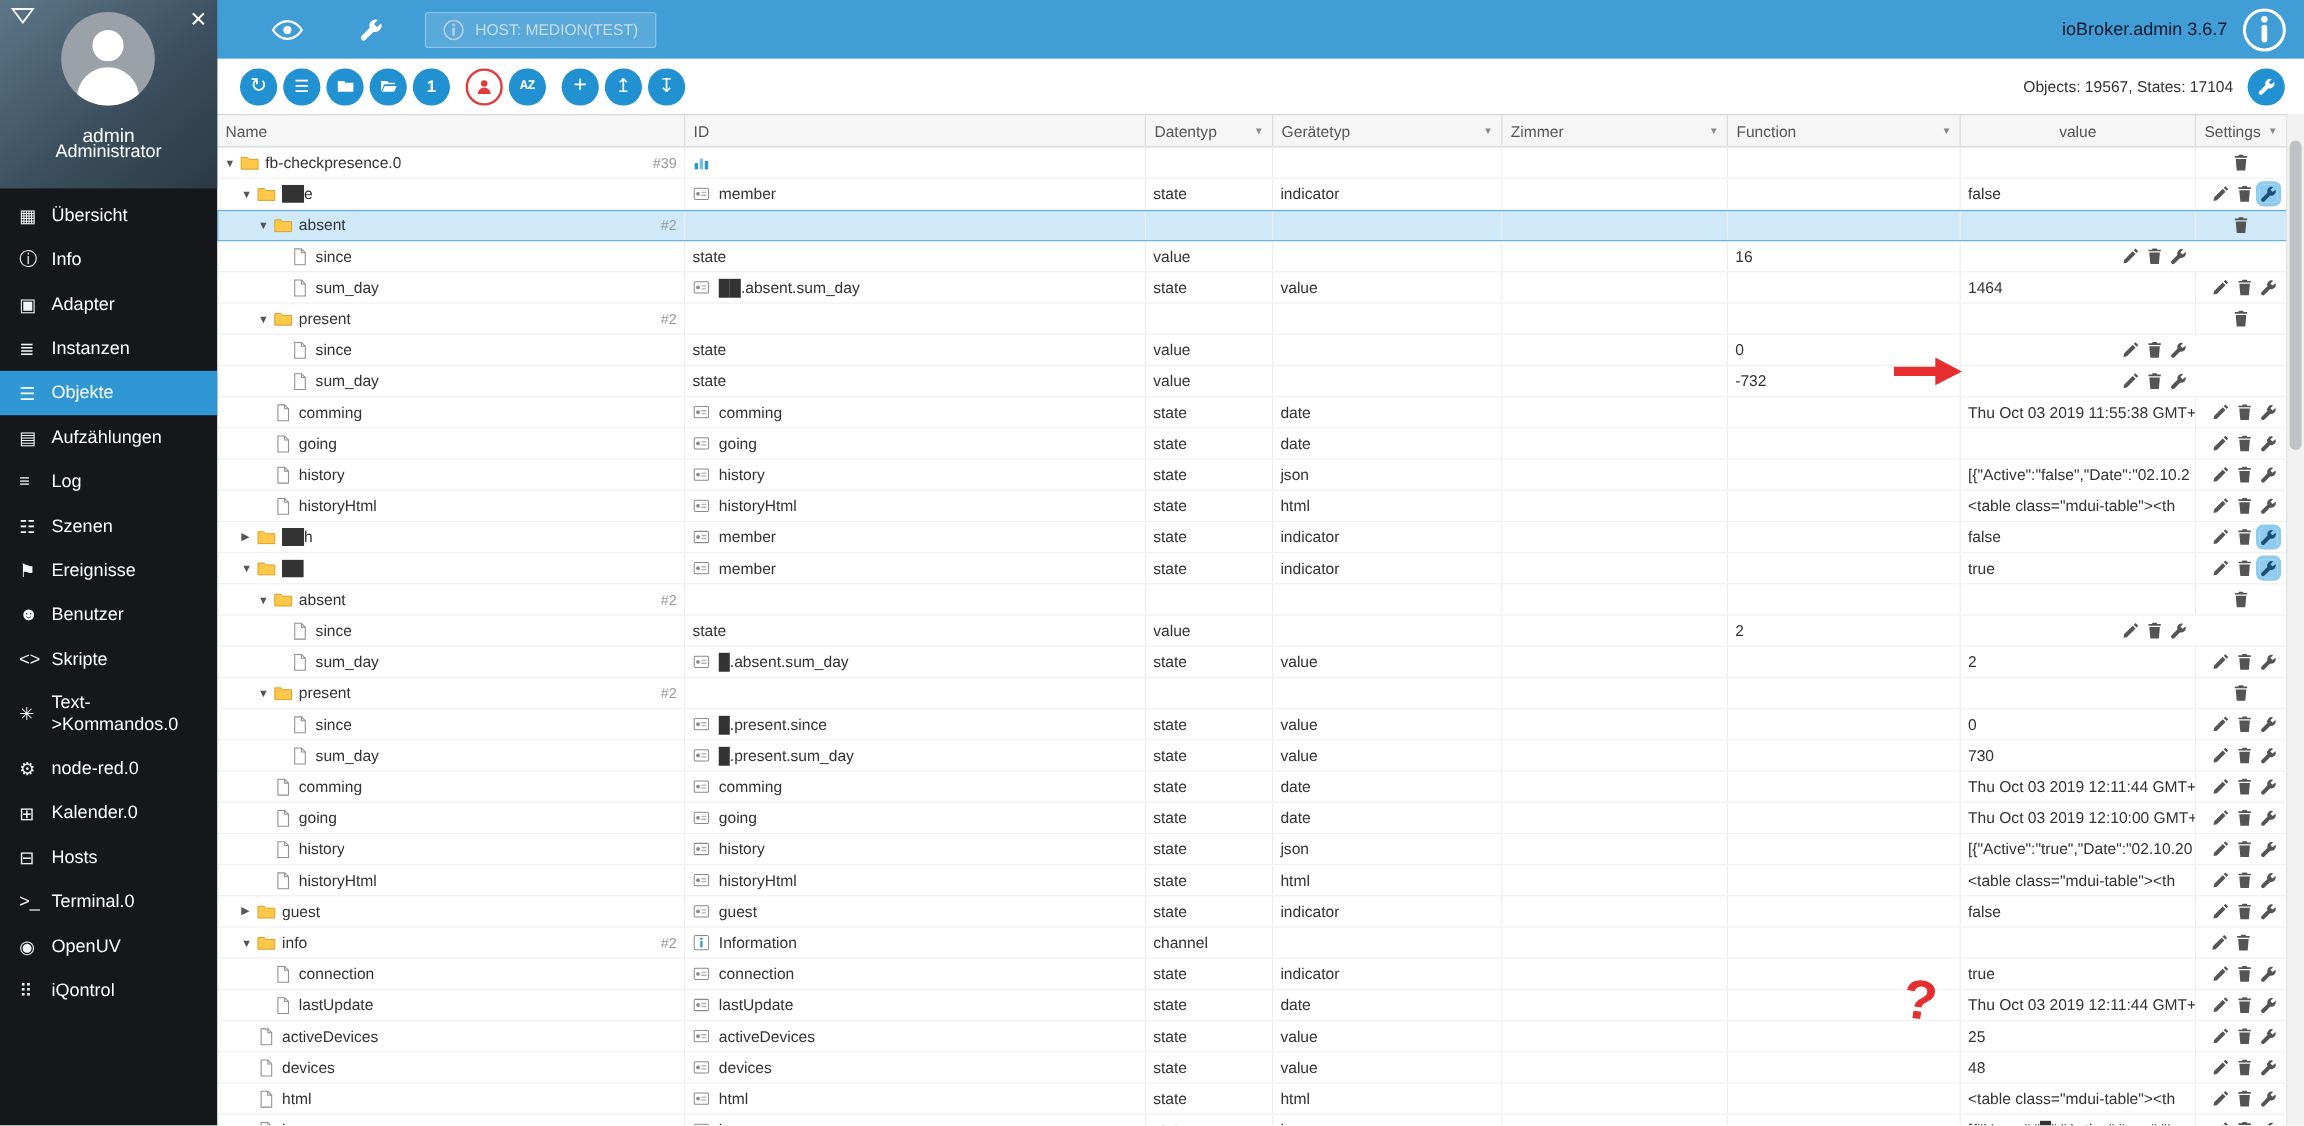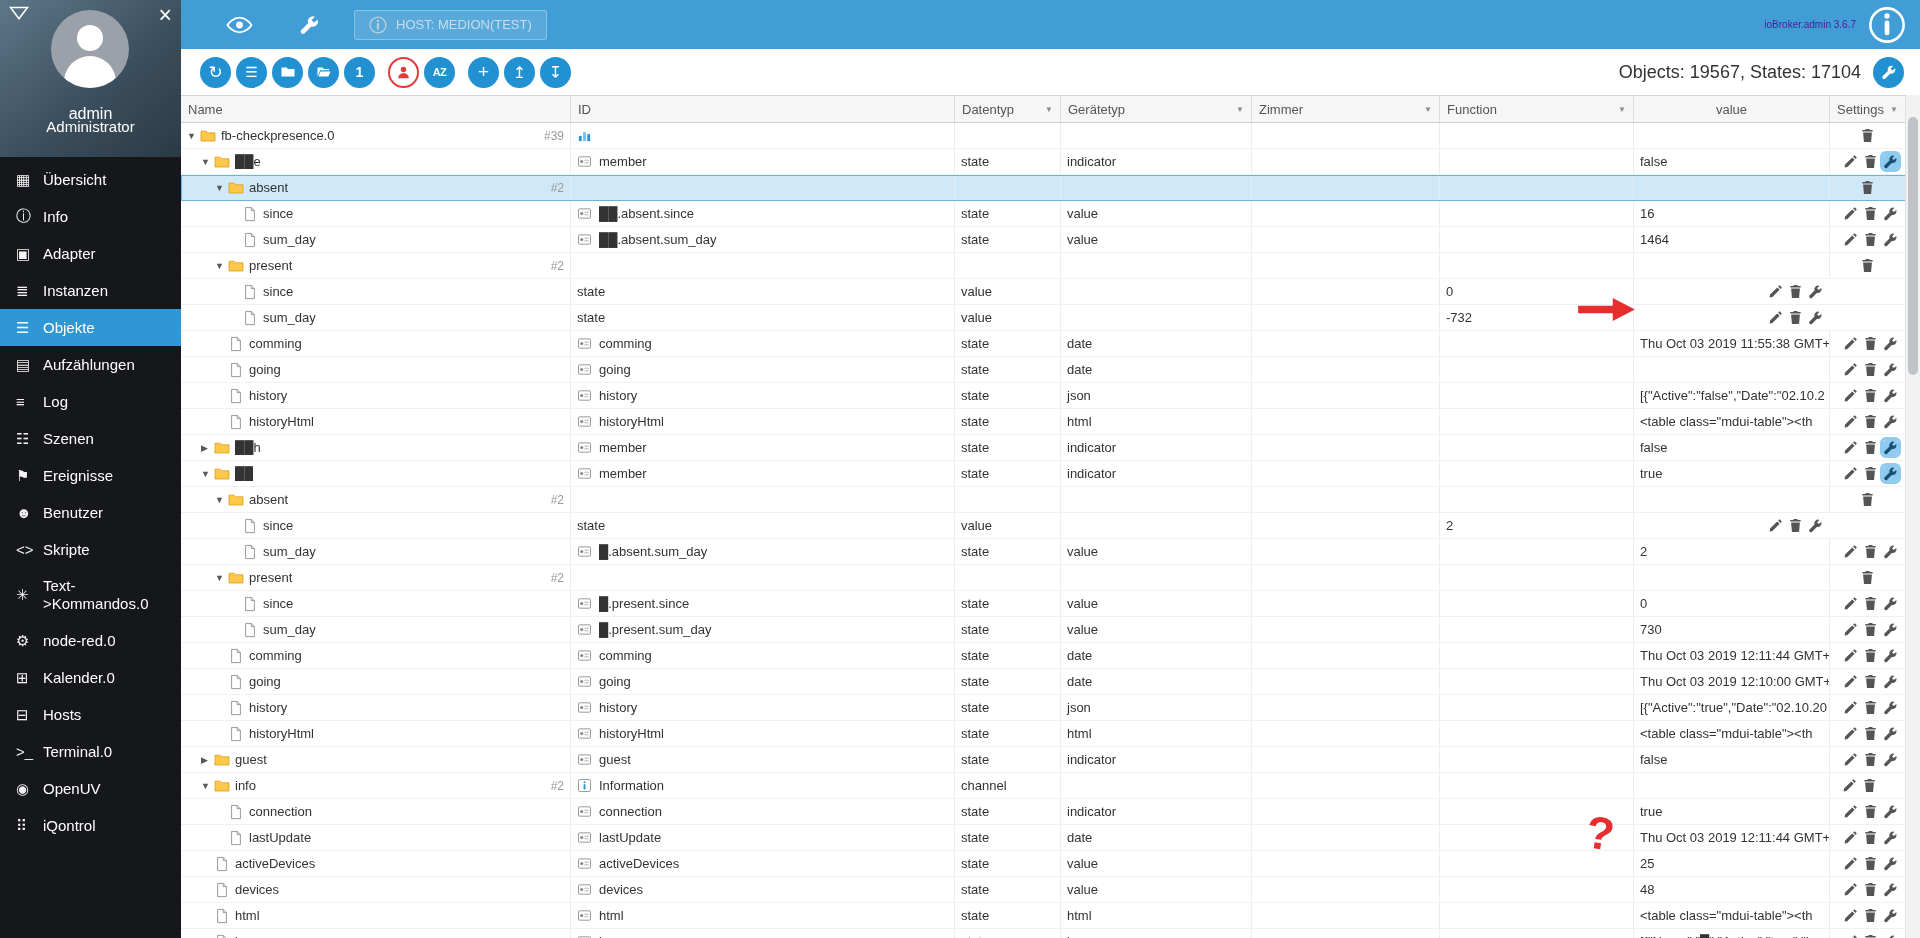--- a/index.html
+++ b/index.html
@@ -28,40 +28,40 @@
   
   .topbar{height:49px;background:#419dd6;display:flex;align-items:center;flex:0 0 49px;}
   .top-btn{background:none;border:none;padding:0;cursor:pointer;display:flex;align-items:center;}
   .top-btn svg{display:block;}
   .btn-eye{margin-left:45px;width:27px;height:18px;}
   .btn-wr{margin-left:46px;width:21px;height:21px;color:#fff;}
   .host-btn{margin-left:34px;display:flex;align-items:center;gap:9px;height:30px;padding:0 14px;
     background:rgba(255,255,255,.13);border:1px solid rgba(255,255,255,.3);border-radius:3px;
     color:#c9dcea;font-size:13px;cursor:default;}
   .host-logo svg{width:18px;height:18px;color:#b9cedd;display:block;}
-  .version{margin-left:auto;font-size:10px;color:#4c1d95;}
+  .version{margin-left:auto;font-size:15px;color:#0f172a;}
   .top-logo{margin:0 14px 0 12px;width:38px;height:38px;color:#fff;}
   .top-logo svg{width:38px;height:38px;display:block;}
 
   
   .toolbar{height:46px;flex:0 0 46px;background:#fff;display:flex;align-items:center;}
   .tbtns{display:flex;align-items:center;margin-left:14px;}
   .tb{width:31px;height:31px;border-radius:50%;background:#2191d1;color:#fff;border:none;margin-left:5px;
     display:flex;align-items:center;justify-content:center;cursor:pointer;padding:0;font-family:inherit;}
   .tb svg{width:16px;height:16px;display:block;}
   .tb-refresh{font-size:17px;}
   .tb-list-view{font-size:14px;}
   .tb-expand-level-1{font-size:14px;font-weight:bold;}
-  .tb-sort{font-size:11px;font-weight:700;letter-spacing:-.5px;}
+  .tb-sort{font-size:11px;font-weight:700;letter-spacing:-.5px;font-family:Liberation Mono, monospace;}
   .tb-add-object{font-size:19px;}
   .tb-upload,.tb-download{font-size:16px;}
   .tb-expert-mode{background:#fff;border:2px solid #e23b3b;color:#e23b3b;margin-left:13px;}
   .tb-expert-mode svg{width:15px;height:15px;}
   .tb-add-object{margin-left:13px;}
-  .tstats{margin-left:auto;font-size:18px;color:#333;}
+  .tstats{margin-left:auto;font-size:13px;color:#333;}
   .tb.cfg{margin:0 16px 0 12px;}
 
   
   .thead,.row{display:grid;grid-template-columns:390px 384px 106px 191px 188px 194px 196px 75px;}
   .thead{height:26px;background:#f6f6f6;border-top:1px solid #d6d6d6;border-bottom:1px solid #cfcfcf;
     font-size:13px;color:#555;flex:0 0 26px;}
   .th{display:flex;align-items:center;padding:0 7px;border-right:1px solid #dcdcdc;overflow:hidden;cursor:pointer;}
   .th:last-child{border-right:none;}
   .th.center{justify-content:center;}
   .flt{margin-left:auto;font-size:8px;color:#8a8a8a;padding-left:4px;}
@@ -392,30 +392,20 @@
           <div class="cell" style="padding-left: 48px;">
             <span class="exp"></span>
             <span class="tree-ic">
               <svg viewBox="0 0 16 16">
                 <path d="M3.6 1.4h5.6l3.2 3.2v10H3.6z" fill="#fff" stroke="#909090" stroke-width="0.9"></path>
                 <path d="M9.2 1.4v3.2h3.2" fill="none" stroke="#909090" stroke-width="0.9"></path>
               </svg>
             </span>
             <span class="idt">since</span>
           </div>
-          <div class="cell">
-            <span class="nic">
-              <svg viewBox="0 0 16 16">
-                <rect x="1.6" y="3" width="12.8" height="10" rx="1.2" fill="#fdfdfd" stroke="#8a8a8a" stroke-width="0.9"></rect>
-                <circle cx="5" cy="8" r="1.7" fill="#8a8a8a"></circle>
-                <path d="M8 6.7h4.4M8 9.3h4.4" stroke="#b5b5b5" stroke-width="1.2" fill="none"></path>
-              </svg>
-            </span>
-            <span class="nmt">██.absent.since</span>
-          </div>
           <div class="cell">state</div>
           <div class="cell">value</div>
           <div class="cell"></div>
           <div class="cell"></div>
           <div class="cell">16</div>
           <div class="cell settings">
             <span class="act">
               <svg viewBox="0 0 16 16">
                 <path d="M2.2 11.3 9.9 3.6l2.5 2.5-7.7 7.7-3 .5zM10.8 2.7l1.5-1.5 2.5 2.5-1.5 1.5z" fill="currentColor"></path>
               </svg>

